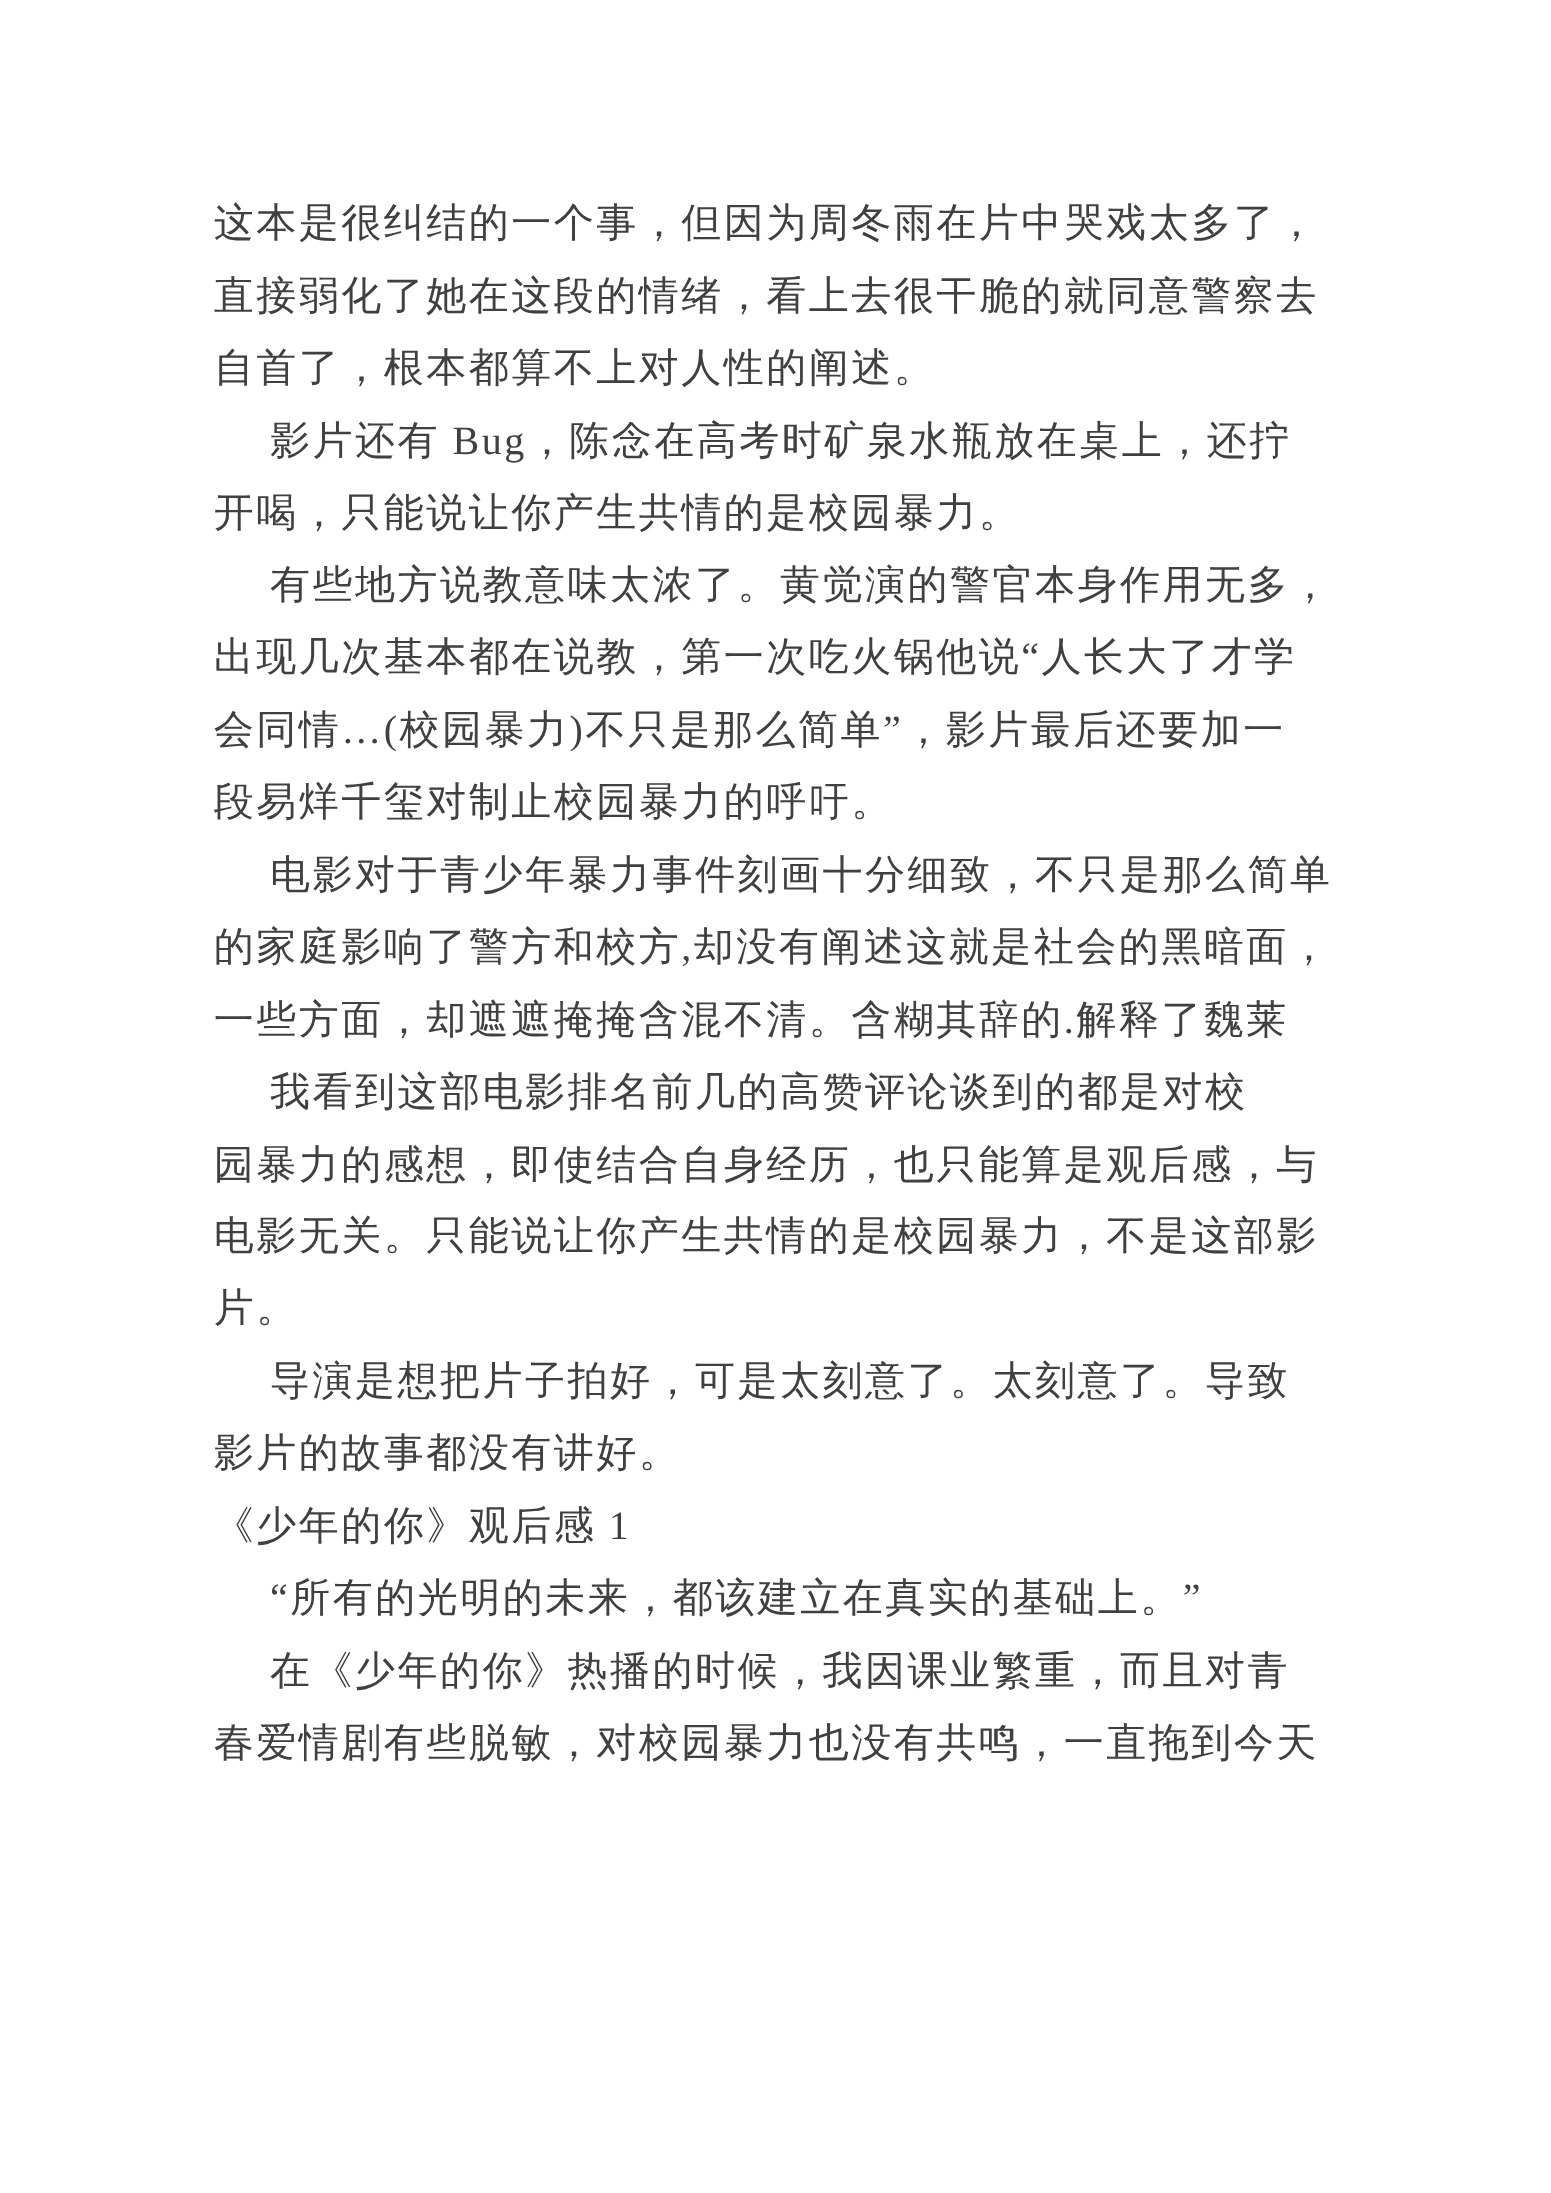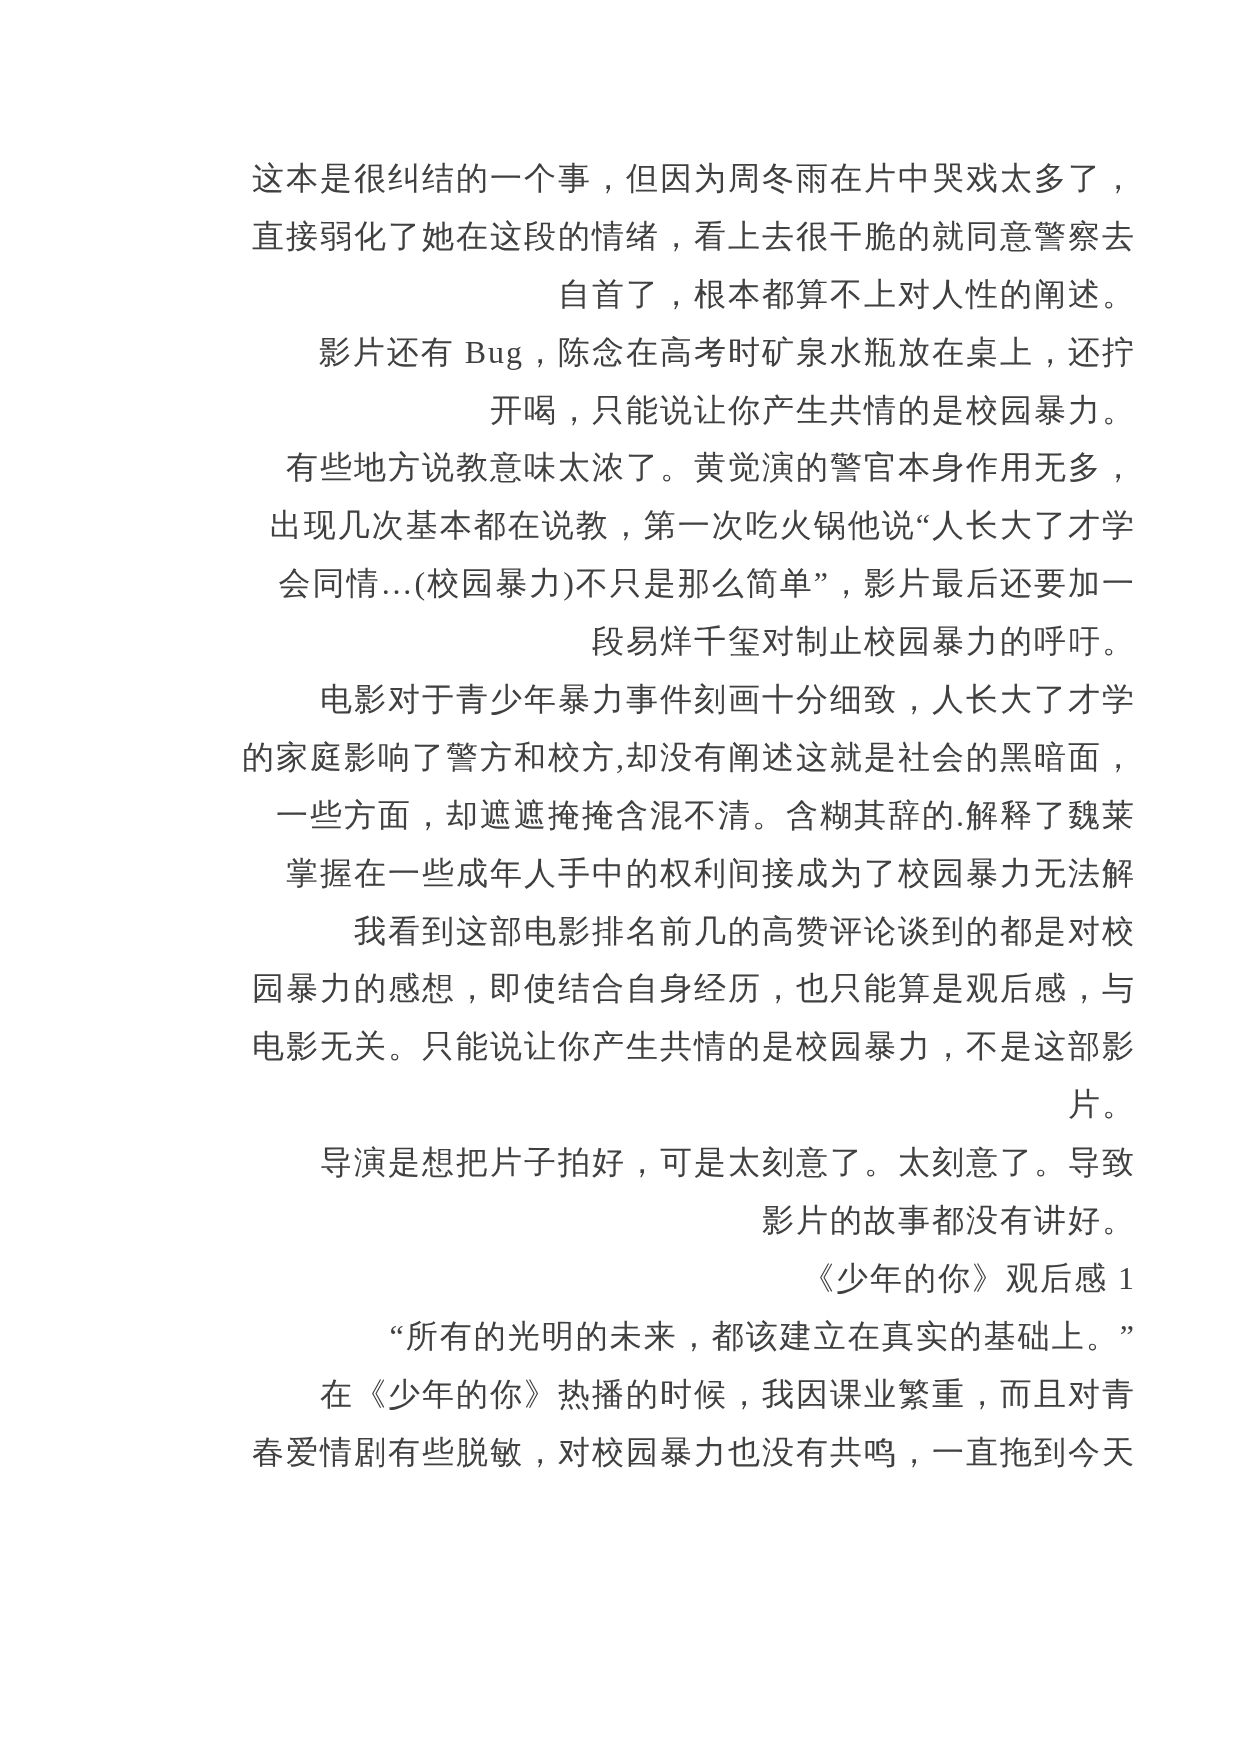--- a/index.html
+++ b/index.html
@@ -6,21 +6,20 @@
     margin: 0;
     padding: 0;
     background: #ffffff;
   }
   .page {
     position: relative;
     width: 1241px;
     height: 1754px;
     background: #ffffff;
     overflow: hidden;
-    text-align: right;
   }
   .text-block {
     position: absolute;
     left: 171px;
     top: 150px;
     width: 965px;
     font-family: "Liberation Serif", "DejaVu Serif", serif;
     font-size: 32px;
     color: #404040;
     letter-spacing: 2px;
@@ -41,24 +40,23 @@
   <div class="text-block" id="text-block">
       <div class="line">这本是很纠结的一个事，但因为周冬雨在片中哭戏太多了，</div>
       <div class="line">直接弱化了她在这段的情绪，看上去很干脆的就同意警察去</div>
       <div class="line">自首了，根本都算不上对人性的阐述。</div>
       <div class="line indent">影片还有 Bug，陈念在高考时矿泉水瓶放在桌上，还拧</div>
       <div class="line">开喝，只能说让你产生共情的是校园暴力。</div>
       <div class="line indent">有些地方说教意味太浓了。黄觉演的警官本身作用无多，</div>
       <div class="line">出现几次基本都在说教，第一次吃火锅他说“人长大了才学</div>
       <div class="line">会同情…(校园暴力)不只是那么简单”，影片最后还要加一</div>
       <div class="line">段易烊千玺对制止校园暴力的呼吁。</div>
-      <div class="line indent">电影对于青少年暴力事件刻画十分细致，人长大了才学</div>
+      <div class="line indent">电影对于青少年暴力事件刻画十分细致，不只是那么简单</div>
       <div class="line">的家庭影响了警方和校方,却没有阐述这就是社会的黑暗面，</div>
       <div class="line">一些方面，却遮遮掩掩含混不清。含糊其辞的.解释了魏莱</div>
-      <div class="line">掌握在一些成年人手中的权利间接成为了校园暴力无法解</div>
       <div class="line indent">我看到这部电影排名前几的高赞评论谈到的都是对校</div>
       <div class="line">园暴力的感想，即使结合自身经历，也只能算是观后感，与</div>
       <div class="line">电影无关。只能说让你产生共情的是校园暴力，不是这部影</div>
       <div class="line">片。</div>
       <div class="line indent">导演是想把片子拍好，可是太刻意了。太刻意了。导致</div>
       <div class="line">影片的故事都没有讲好。</div>
       <div class="line">《少年的你》观后感 1</div>
       <div class="line indent">“所有的光明的未来，都该建立在真实的基础上。”</div>
       <div class="line indent">在《少年的你》热播的时候，我因课业繁重，而且对青</div>
       <div class="line">春爱情剧有些脱敏，对校园暴力也没有共鸣，一直拖到今天</div>

